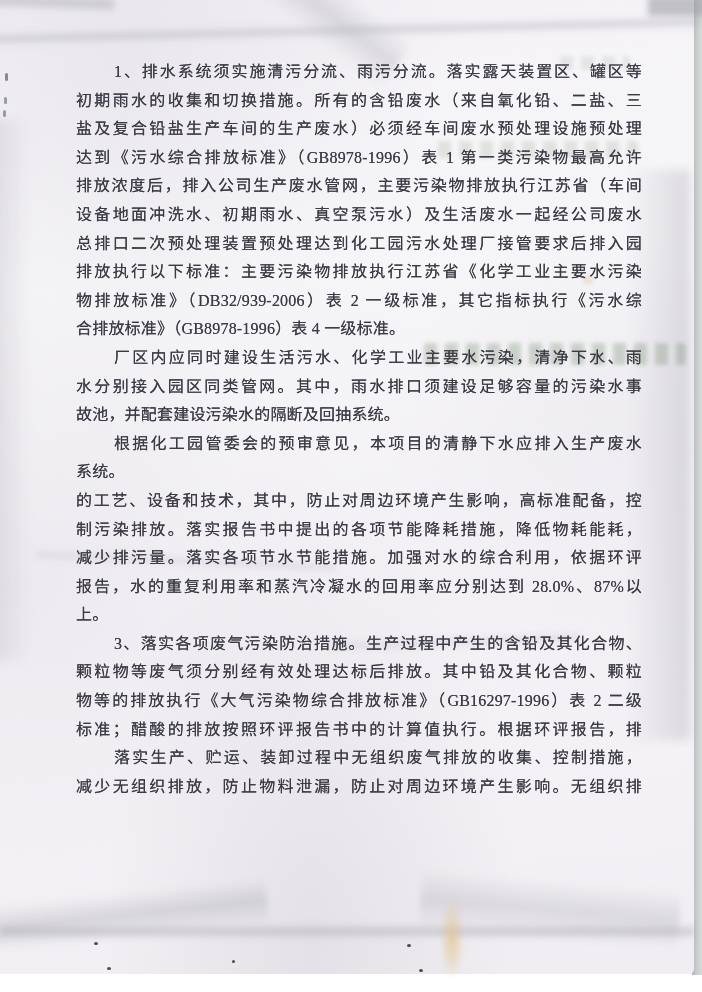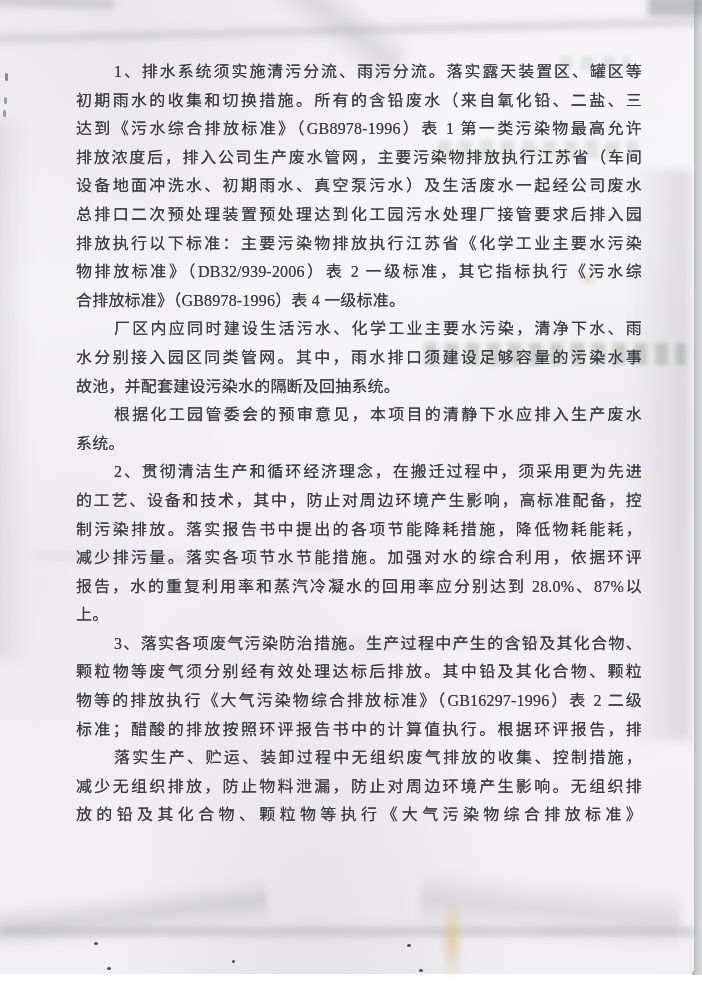--- a/index.html
+++ b/index.html
@@ -77,41 +77,40 @@
     <div class="speck" style="left:232px;top:960px;width:3px;height:3px;"></div>
     <div class="speck" style="left:407px;top:944px;width:4px;height:3px;"></div>
     <div class="speck" style="left:419px;top:969px;width:4px;height:3px;"></div>
     <div class="speck" style="left:5px;top:73px;width:3px;height:8px;background:#8a8a92;border-radius:2px;"></div>
     <div class="speck" style="left:4px;top:97px;width:3px;height:7px;background:#9a9aa2;border-radius:2px;"></div>
     <div class="speck" style="left:3px;top:110px;width:3px;height:7px;background:#9a9aa2;border-radius:2px;"></div>
 
     <div class="text-block">
         <div class="text-line indent jl">1、排水系统须实施清污分流、雨污分流。落实露天装置区、罐区等</div>
         <div class="text-line jl">初期雨水的收集和切换措施。所有的含铅废水（来自氧化铅、二盐、三</div>
+        <div class="text-line jl">盐及复合铅盐生产车间的生产废水）必须经车间废水预处理设施预处理</div>
         <div class="text-line jl">达到《污水综合排放标准》（GB8978-1996）表 1 第一类污染物最高允许</div>
         <div class="text-line jl">排放浓度后，排入公司生产废水管网，主要污染物排放执行江苏省（车间</div>
         <div class="text-line jl">设备地面冲洗水、初期雨水、真空泵污水）及生活废水一起经公司废水</div>
         <div class="text-line jl">总排口二次预处理装置预处理达到化工园污水处理厂接管要求后排入园</div>
         <div class="text-line jl">排放执行以下标准：主要污染物排放执行江苏省《化学工业主要水污染</div>
         <div class="text-line jl">物排放标准》（DB32/939-2006）表 2 一级标准，其它指标执行《污水综</div>
         <div class="text-line">合排放标准》（GB8978-1996）表 4 一级标准。</div>
         <div class="text-line indent jl">厂区内应同时建设生活污水、化学工业主要水污染，清净下水、雨</div>
         <div class="text-line jl">水分别接入园区同类管网。其中，雨水排口须建设足够容量的污染水事</div>
         <div class="text-line">故池，并配套建设污染水的隔断及回抽系统。</div>
         <div class="text-line indent jl">根据化工园管委会的预审意见，本项目的清静下水应排入生产废水</div>
         <div class="text-line">系统。</div>
-        <div class="text-line indent jl">2、贯彻清洁生产和循环经济理念，在搬迁过程中，须采用更为先进</div>
         <div class="text-line jl">的工艺、设备和技术，其中，防止对周边环境产生影响，高标准配备，控</div>
         <div class="text-line jl">制污染排放。落实报告书中提出的各项节能降耗措施，降低物耗能耗，</div>
         <div class="text-line jl">减少排污量。落实各项节水节能措施。加强对水的综合利用，依据环评</div>
         <div class="text-line jl">报告，水的重复利用率和蒸汽冷凝水的回用率应分别达到 28.0%、87%以</div>
         <div class="text-line">上。</div>
         <div class="text-line indent jl">3、落实各项废气污染防治措施。生产过程中产生的含铅及其化合物、</div>
         <div class="text-line jl">颗粒物等废气须分别经有效处理达标后排放。其中铅及其化合物、颗粒</div>
         <div class="text-line jl">物等的排放执行《大气污染物综合排放标准》（GB16297-1996）表 2 二级</div>
         <div class="text-line jl">标准；醋酸的排放按照环评报告书中的计算值执行。根据环评报告，排</div>
         <div class="text-line indent jl">落实生产、贮运、装卸过程中无组织废气排放的收集、控制措施，</div>
         <div class="text-line jl">减少无组织排放，防止物料泄漏，防止对周边环境产生影响。无组织排</div>
-        <div class="text-line jl">放的铅及其化合物、颗粒物等执行《大气污染物综合排放标准》</div>
       </div>
 
   </div>
 </div>
 
 </body></html>

